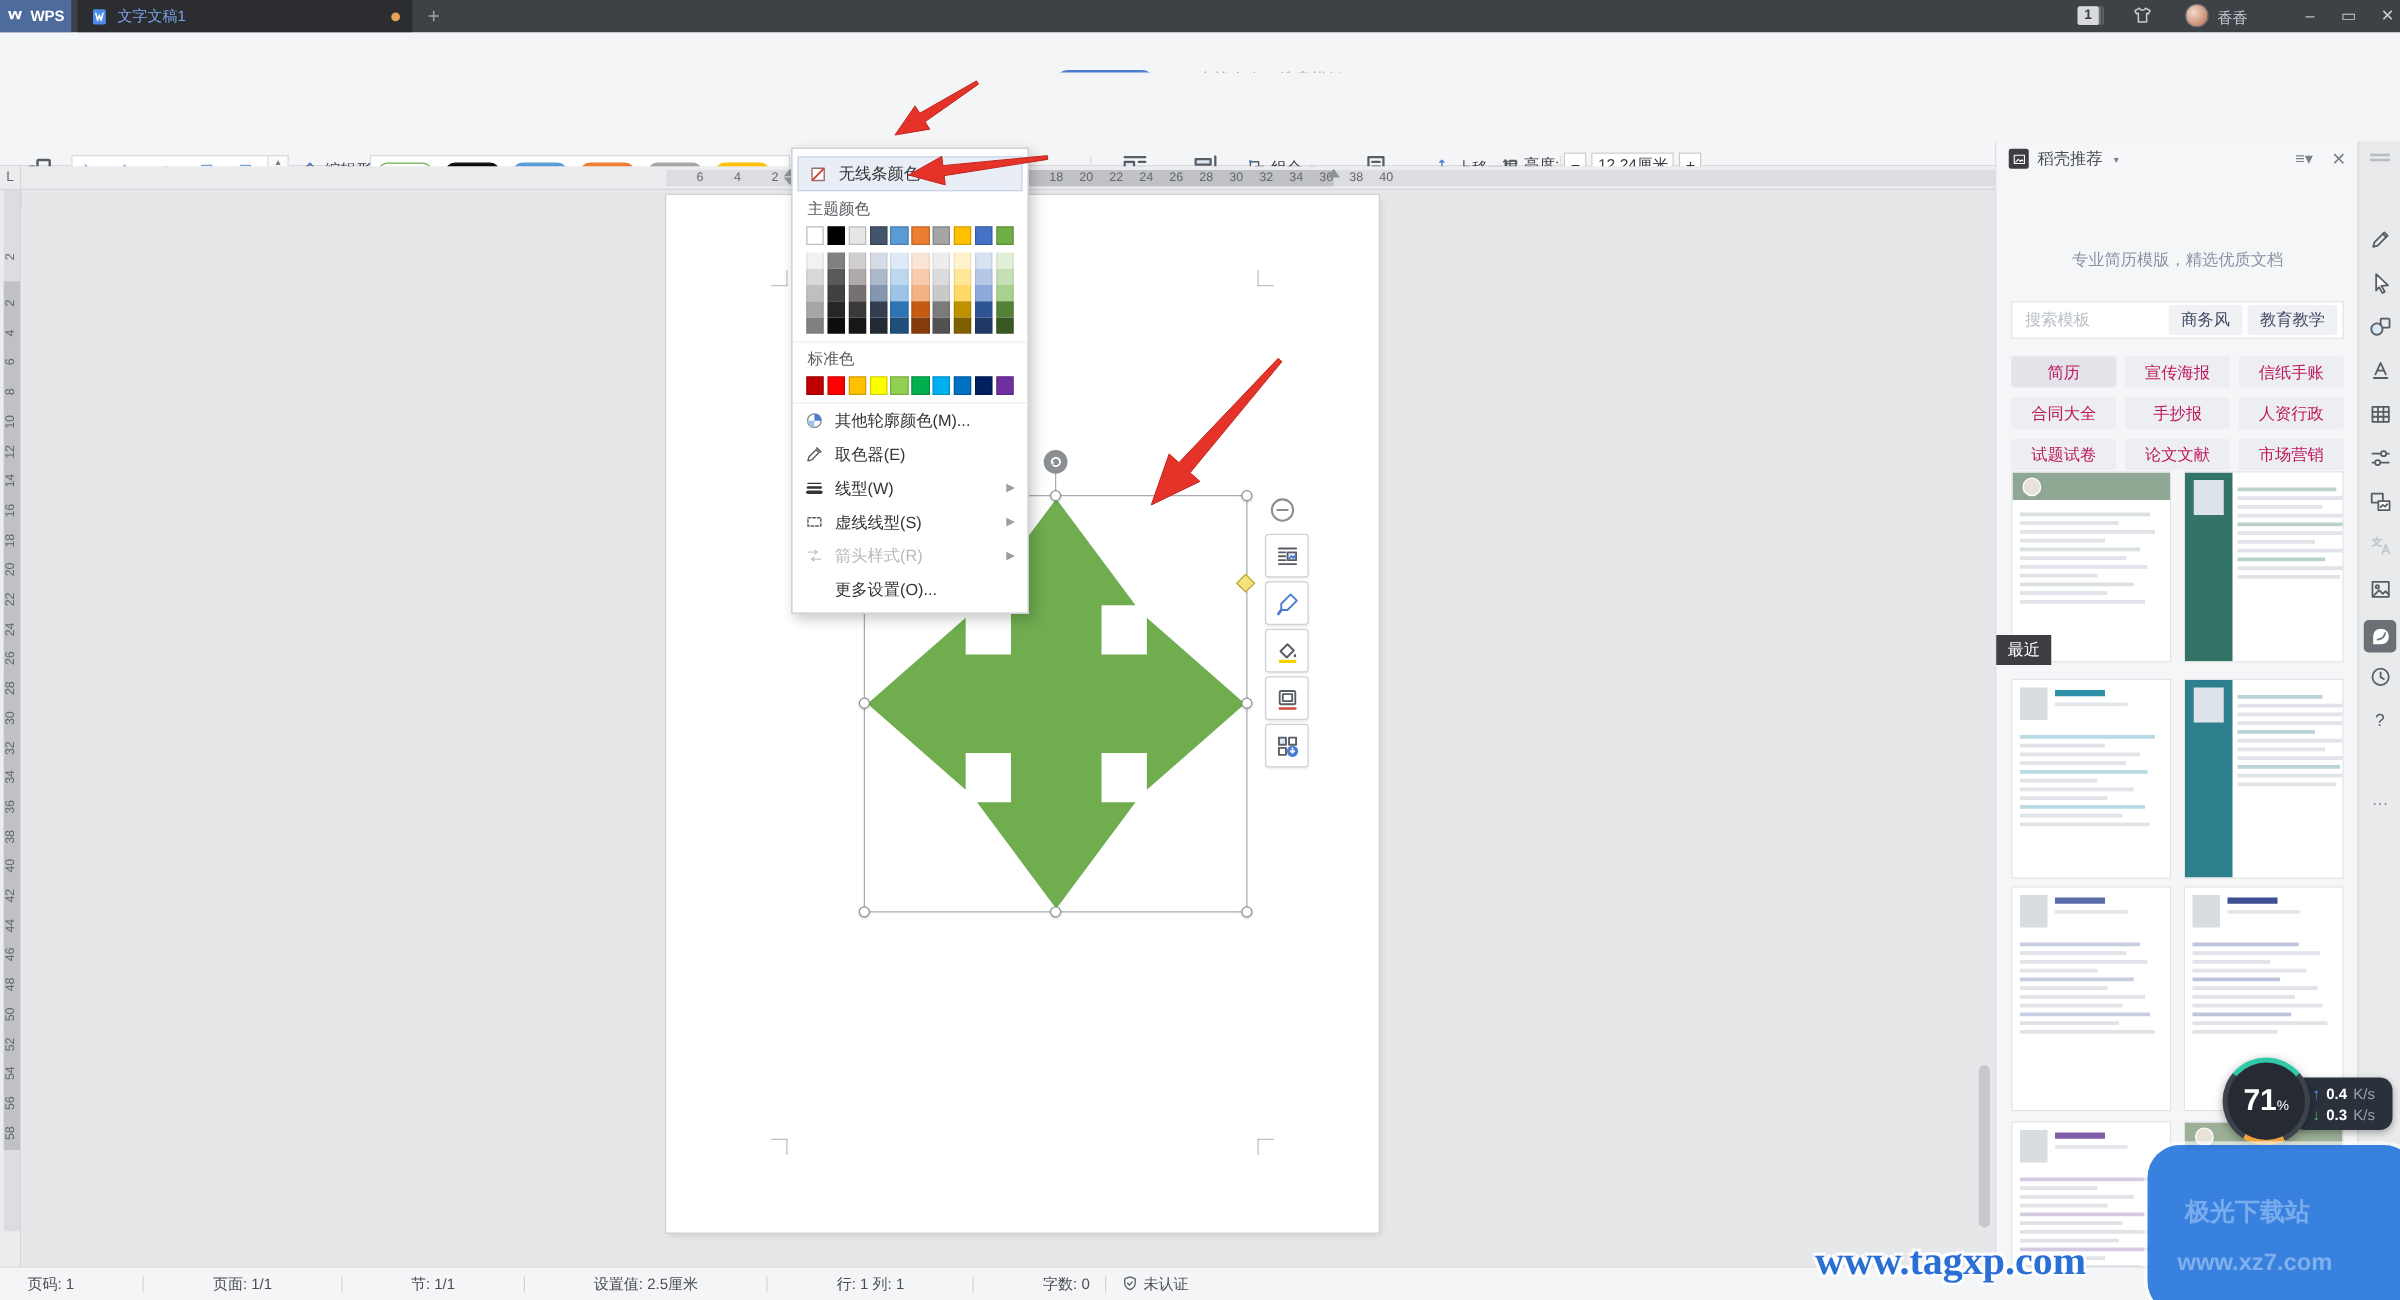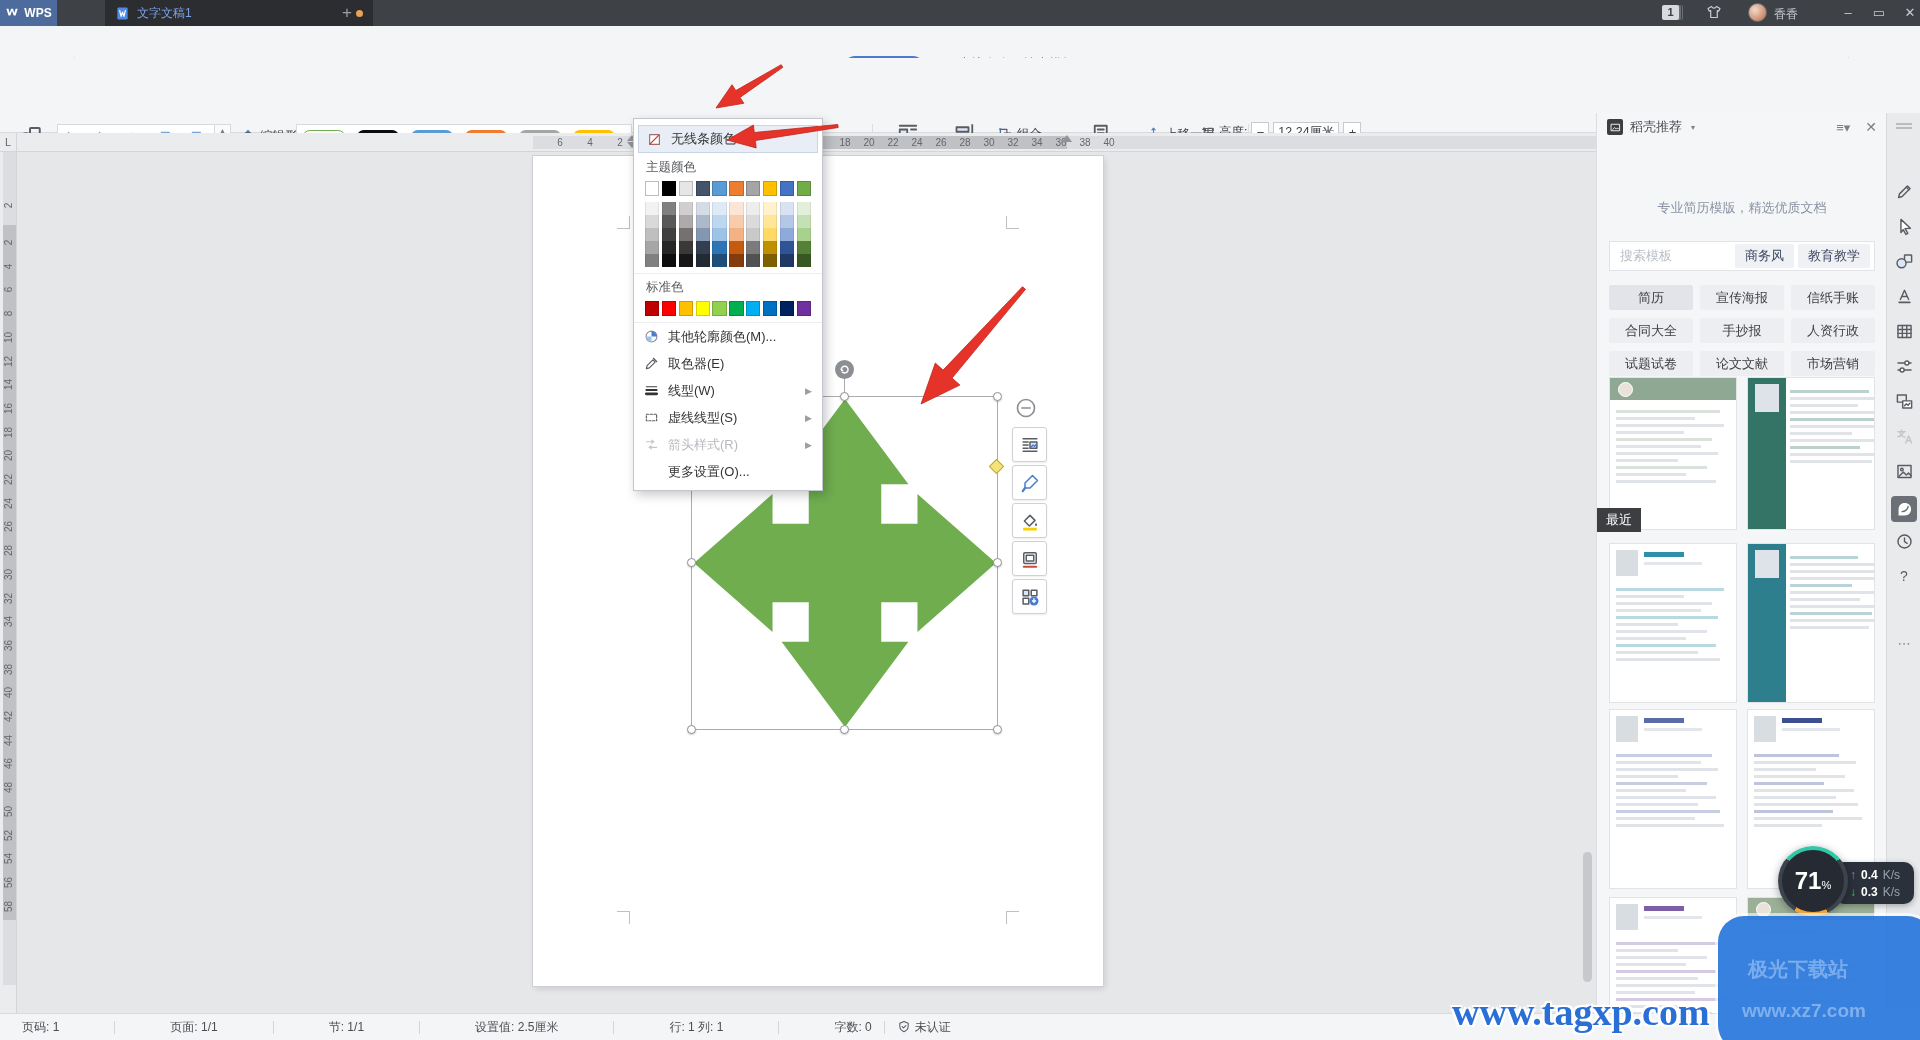--- a/index.html
+++ b/index.html
@@ -5,21 +5,21 @@
   html,body{margin:0;padding:0;background:#888;}
   *{box-sizing:border-box;font-family:"Liberation Sans","DejaVu Sans",sans-serif;cursor:default;}
   #app{position:relative;width:1920px;height:1040px;background:#f4f5f7;overflow:hidden;font-size:13px;color:#3b3e43;}
   .abs{position:absolute;}
   .row{display:flex;align-items:center;}
   svg{display:block;}
 
   
   #titlebar{left:0;top:0;width:1920px;height:26px;background:#3e4146;}
   #wps-logo{left:0;top:0;width:57px;height:26px;background:#4d6b9c;color:#fff;display:flex;align-items:center;justify-content:center;gap:4px;font-size:12px;font-weight:bold;}
-  #doc-tab{left:62px;top:0;width:268px;height:26px;background:#2b2d31;display:flex;align-items:center;padding:0 10px;gap:7px;margin-left:43px;}
+  #doc-tab{left:62px;top:0;width:268px;height:26px;background:#2b2d31;display:flex;align-items:center;padding:0 10px;gap:7px;}
   #doc-tab .t{color:#7da3e8;font-size:12px;}
   #tab-dot{width:7px;height:7px;border-radius:50%;background:#e8a158;margin-left:auto;}
   #new-tab{left:342px;top:2px;color:#9aa0a8;font-size:17px;line-height:22px;}
   .tb-right{color:#c7cbd2;font-size:12px;}
   #win-badge{left:1662px;top:5px;width:17px;height:15px;background:#d8dade;color:#3c3f44;border-radius:2px;text-align:center;font-size:11px;line-height:15px;font-weight:bold;box-shadow:2px 0 0 #6a6e75,3px 0 0 #3e4146,4px 0 0 #6a6e75;}
   .tb-ic{top:4px;}
   #avatar{left:1748px;top:3px;width:19px;height:19px;border-radius:50%;background:radial-gradient(circle at 35% 35%,#f3d9c8,#c98c6f 70%,#7c4a3a);border:1px solid #6a6e75;}
   .win-btn{top:0;width:30px;height:26px;color:#c7cbd2;text-align:center;line-height:26px;font-size:13px;}
 
   
@@ -92,21 +92,21 @@
 
   
   #panel{left:1596px;top:113px;width:290px;height:900px;background:#f5f6f8;border-left:1px solid #dcdde0;}
   #panel-head{position:absolute;left:0;top:0;width:290px;height:28px;display:flex;align-items:center;padding:0 10px;gap:7px;color:#4a4d52;}
   #panel-title{position:absolute;left:0;top:48px;width:290px;text-align:center;font-size:23px;font-weight:bold;color:#2e3a59;letter-spacing:1px;}
   #panel-sub{position:absolute;left:0;top:86px;width:290px;text-align:center;font-size:13px;color:#8a93a3;}
   #panel-search{position:absolute;left:12px;top:128px;width:266px;height:30px;background:#fff;border:1px solid #e2e3e6;display:flex;align-items:center;}
   #panel-search .ph{color:#b9bec7;font-size:13px;padding-left:10px;flex:1;}
   .ps-tab{height:24px;margin-right:4px;padding:0 10px;background:#f0f1f4;color:#3f4a63;font-size:13px;display:flex;align-items:center;border-radius:2px;}
   #chips{position:absolute;left:12px;top:172px;width:266px;display:grid;grid-template-columns:repeat(3,84px);gap:8px 7px;}
-  .chip{height:25px;background:#eceef1;color:#404040;font-size:13px;display:flex;align-items:center;justify-content:center;border-radius:2px;white-space:nowrap;}
+  .chip{height:25px;background:#eceef1;color:#be185d;font-size:13px;display:flex;align-items:center;justify-content:center;border-radius:2px;white-space:nowrap;}
   .chip.sel{background:#e2e4e9;}
   #thumbs{position:absolute;left:12px;top:264px;width:266px;}
   .thumb-card{position:absolute;width:128px;background:#fff;border:1px solid #e2e3e6;overflow:hidden;}
   .ln{height:3px;background:#e0e3e7;margin:4px 6px 0;}
   #recent-badge{position:absolute;left:0px;top:395px;background:#3c3e42;color:#fff;font-size:13px;padding:3px 9px;z-index:6;}
 
   
   #edgebar{left:1886px;top:113px;width:34px;height:900px;background:#e9eaec;border-left:1px solid #d9dadc;}
   .edge-ic{position:absolute;left:7px;width:20px;height:20px;display:flex;align-items:center;justify-content:center;}
   .edge-sel{background:#6b6f76;border-radius:4px;left:4px;width:26px;height:26px;}
@@ -119,21 +119,21 @@
 
   
   #gauge{left:1778px;top:846px;z-index:70;}
   #gauge-pill{position:absolute;left:56px;top:16px;width:80px;height:42px;background:#2b313b;border-radius:10px;color:#fff;font-size:12px;display:flex;flex-direction:column;justify-content:center;gap:3px;padding-left:16px;box-shadow:0 2px 6px rgba(0,0,0,.3);}
   #gauge-ring{position:absolute;left:0;top:0;width:70px;height:70px;border-radius:50%;background:conic-gradient(from -50deg,#31c7a7 0deg 100deg,#3c434d 100deg 205deg,#f0a23c 205deg 262deg,#3c434d 262deg 360deg);box-shadow:0 2px 8px rgba(0,0,0,.35);}
   #gauge-inner{position:absolute;left:4px;top:4px;width:62px;height:62px;border-radius:50%;background:#262b33;color:#fff;display:flex;align-items:center;justify-content:center;}
   .gk{color:#9aa3ad;font-weight:normal;}
 
   
   #wm-name{left:1452px;top:918px;z-index:80;font-size:47px;font-weight:900;color:#e23b35;letter-spacing:3px;text-shadow:0 0 2px #fff,2px 2px 0 #fff,-2px -2px 0 #fff,2px -2px 0 #fff,-2px 2px 0 #fff,0 2px 0 #fff,0 -2px 0 #fff,2px 0 0 #fff,-2px 0 0 #fff;white-space:nowrap;}
-  #wm-url{left:1452px;top:990px;z-index:80;font-size:38px;font-weight:bold;color:#2a6fd6;font-family:"Liberation Serif","DejaVu Serif",serif;text-shadow:0 0 2px #fff,2px 2px 0 #fff,-2px -2px 0 #fff,2px -2px 0 #fff,-2px 2px 0 #fff;white-space:nowrap;}
+  #wm-url{left:1452px;top:990px;z-index:80;font-size:32px;font-weight:bold;color:#2a6fd6;font-family:"Liberation Serif","DejaVu Serif",serif;text-shadow:0 0 2px #fff,2px 2px 0 #fff,-2px -2px 0 #fff,2px -2px 0 #fff,-2px 2px 0 #fff;white-space:nowrap;}
   #wm-tag{left:1718px;top:916px;width:215px;height:135px;background:rgba(46,122,221,.95);border-radius:26px;z-index:81;display:flex;align-items:center;justify-content:center;box-shadow:0 0 0 3px rgba(255,255,255,.6);}
   #wm-tag .t{font-size:92px;font-weight:900;color:#fff;letter-spacing:1px;line-height:1;}
   #wm-ghost1{position:absolute;left:30px;top:40px;color:rgba(185,215,250,.5);font-size:20px;font-weight:bold;z-index:2;white-space:nowrap;}
   #wm-ghost2{position:absolute;left:24px;top:84px;color:rgba(185,215,250,.55);font-size:19px;font-weight:bold;z-index:2;white-space:nowrap;}
 
   #arrows{left:0;top:0;z-index:60;pointer-events:none;}
 </style>
 </head>
 <body>
 

